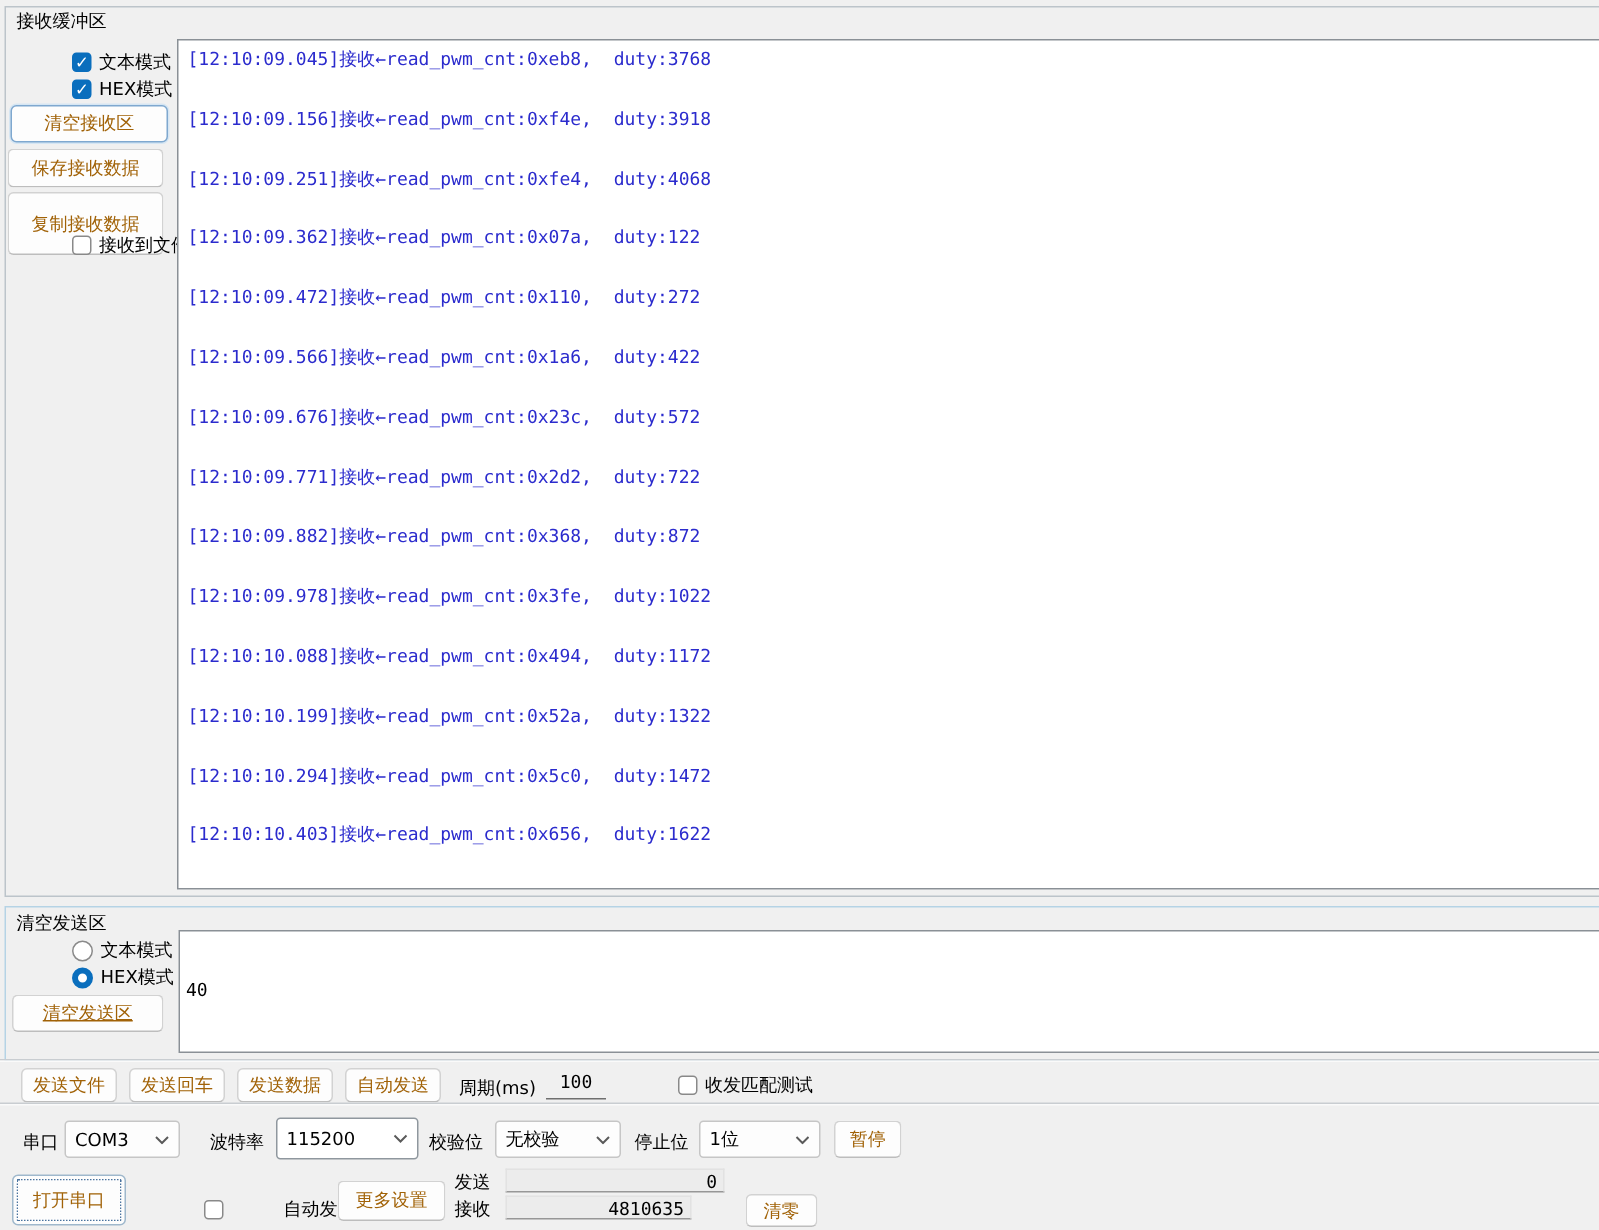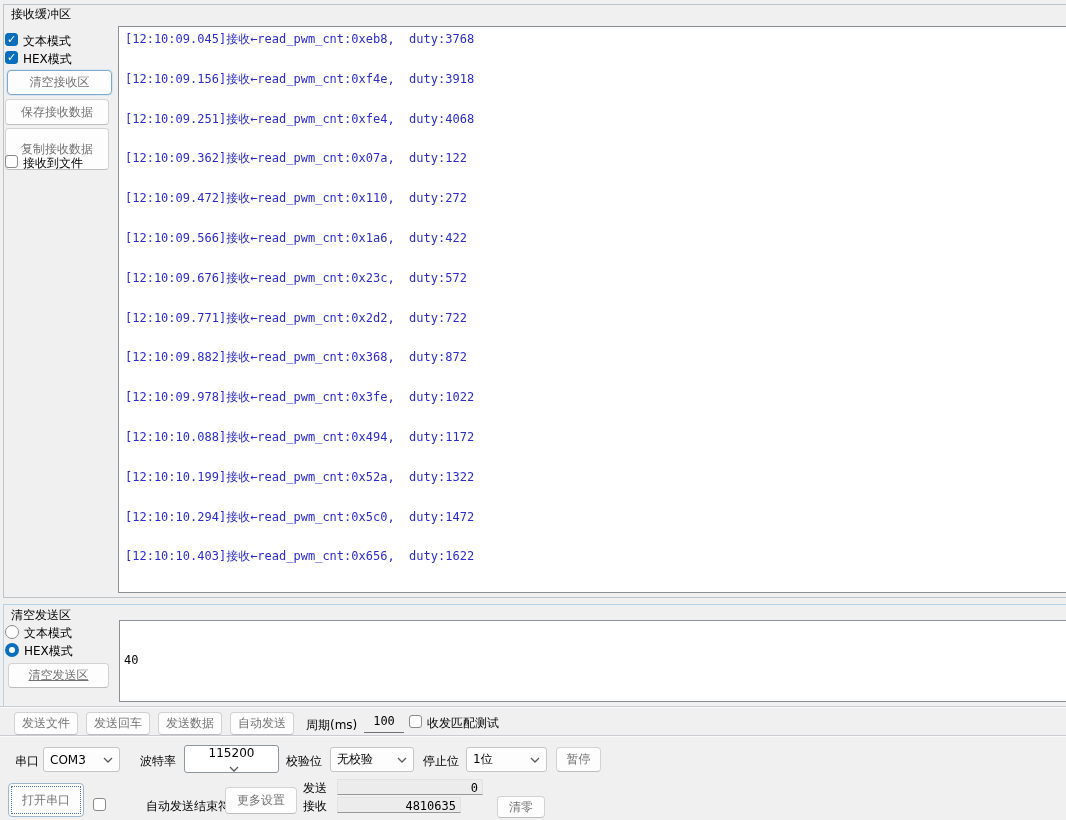--- a/index.html
+++ b/index.html
@@ -24,28 +24,28 @@
     font-size:12px;line-height:14px;white-space:pre;
   }
   .send-text{
     font-family:"DejaVu Sans Mono","Liberation Mono",monospace;
     font-size:12px;line-height:14px;color:#000;padding:4px 0 0 4px;
   }
   
   .btn{
     position:absolute;box-sizing:border-box;
     background:#fdfdfd;border:1px solid #d2d2d2;border-bottom-color:#bdbdbd;
-    border-radius:4px;color:#737373;font-size:12px;
+    border-radius:4px;color:#a16207;font-size:12px;
     display:flex;align-items:center;justify-content:center;
     white-space:nowrap;cursor:default;
   }
   .btn.focus-ring{border-color:#7fa8cf;box-shadow:0 0 0 1px #d6e6f3;}
   .btn.focus-dotted{outline:1px dotted #49729e;outline-offset:-4px;border-color:#9fb8cc;}
   
-  .cb-row{position:absolute;display:flex;gap:5px;white-space:nowrap;}
+  .cb-row{position:absolute;display:flex;align-items:center;gap:5px;white-space:nowrap;padding-left:43px;}
   .cb{width:13px;height:13px;box-sizing:border-box;border:1px solid #898989;border-radius:3px;background:#fff;position:relative;flex:0 0 auto;}
   .cb.on{background:#0a6ebd;border-color:#0a6ebd;}
   .cb.on::after{content:"\2713";position:absolute;left:1px;top:-1px;color:#fff;font-size:11px;line-height:13px;}
   .radio{width:14px;height:14px;box-sizing:border-box;border:1px solid #8a8a8a;border-radius:50%;background:#fff;flex:0 0 auto;}
   .radio.on{border:4px solid #0a6ebd;}
   
   .combo{
     position:absolute;box-sizing:border-box;background:#fdfdfd;
     border:1px solid #c6c6c6;border-radius:3px;
     display:flex;align-items:center;justify-content:space-between;
@@ -136,21 +136,21 @@
   <div class="combo" style="left:43px;top:747px;width:77px;height:25px;">
     <span class="val mono">COM3</span>
     <span class="chev">
         <svg width="10" height="6" viewBox="0 0 10 6">
           <path d="M1 1 L5 5 L9 1" stroke="#5a5a5a" stroke-width="1.3" fill="none"></path>
         </svg>
       </span>
   </div>
 
   <div class="label" style="left:140px;top:753px;">波特率</div>
-  <div class="combo editable" style="left:184px;top:745px;width:95px;height:28px;flex-direction:column;">
+  <div class="combo editable" style="left:184px;top:745px;width:95px;height:28px;">
     <span class="val mono">115200</span>
     <span class="chev">
         <svg width="10" height="6" viewBox="0 0 10 6">
           <path d="M1 1 L5 5 L9 1" stroke="#5a5a5a" stroke-width="1.3" fill="none"></path>
         </svg>
       </span>
   </div>
 
   <div class="label" style="left:286px;top:753px;">校验位</div>
   <div class="combo" style="left:330px;top:747px;width:84px;height:25px;">

